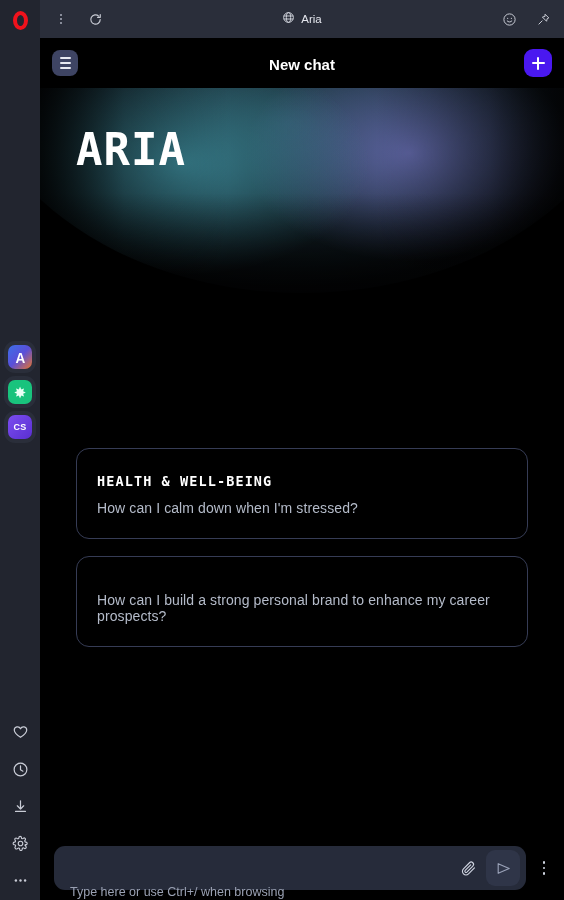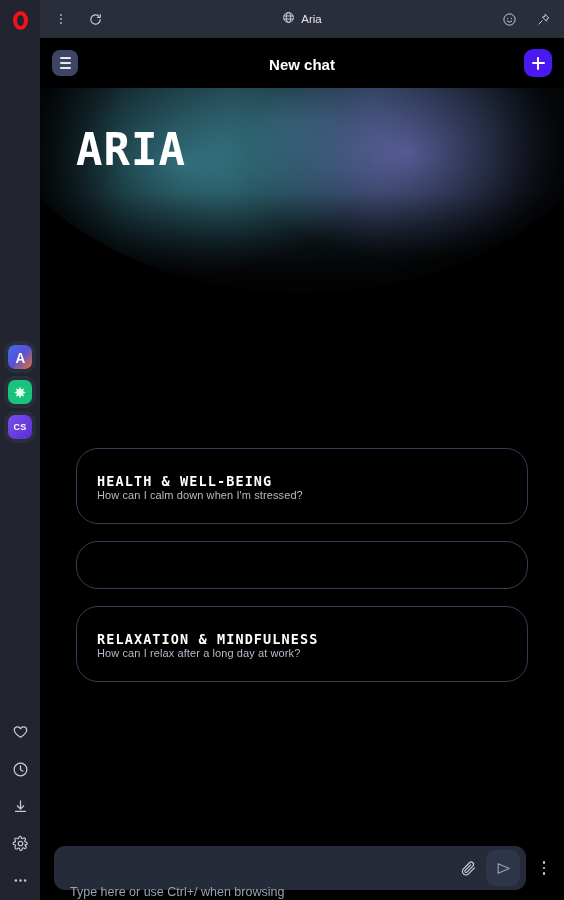--- a/index.html
+++ b/index.html
@@ -130,29 +130,29 @@
     font-family:"DejaVu Sans Mono", monospace;
     font-size:11px; color:#b9c2ca; letter-spacing:2.1px;
   }
 
   
   .cards {
     position:absolute; left:36px; right:36px; top:360px;
     display:flex; flex-direction:column; gap:17px; z-index:4;
   }
   .card {
-    border:1px solid #363c55; border-radius:22px; background:#000;
+    border:1px solid #363c55; border-radius:13px; background:#000;
     padding:24px 20px 22px 20px;
   }
   .card-title {
     font-family:"DejaVu Sans Mono", monospace;
     font-size:13.5px; font-weight:bold; color:#fff; letter-spacing:1.1px;
   }
   .card-desc {
-    font-size:11px; color:#b4bbc9; letter-spacing:.1px;
+    margin-top:11px; font-size:14px; color:#b4bbc9; letter-spacing:.1px;
   }
 
   
   .composer {
     flex:0 0 64px; height:64px; background:#000;
     display:flex; align-items:center; padding:0 10px 0 14px; gap:8px;
   }
   .inputbox {
     flex:1; height:44px; background:#262b3a; border-radius:11px;
     display:flex; align-items:center; padding:0 6px 0 16px; gap:4px;
@@ -306,24 +306,21 @@
       <div class="hero-text">
         <div class="hero-title">ARIA</div>
       </div>
 
       <div class="cards">
         <div class="card">
           <div class="card-title">HEALTH &amp; WELL-BEING</div>
           <div class="card-desc">How can I calm down when I'm stressed?</div>
         </div>
         <div class="card">
-        </div>
-        <div class="card">
-          <div class="card-title">RELAXATION &amp; MINDFULNESS</div>
-          <div class="card-desc">How can I relax after a long day at work?</div>
+          <div class="card-desc">How can I build a strong personal brand to enhance my career prospects?</div>
         </div>
       </div>
 
     </div>
 
     <div class="composer">
       <div class="inputbox">
         <input type="text" placeholder="Type here or use Ctrl+/ when browsing" style="">
         <div class="clip-btn">
           <svg width="17" height="17" viewBox="0 0 24 24" fill="none" stroke="currentColor" stroke-width="1.6" stroke-linecap="round" stroke-linejoin="round">

